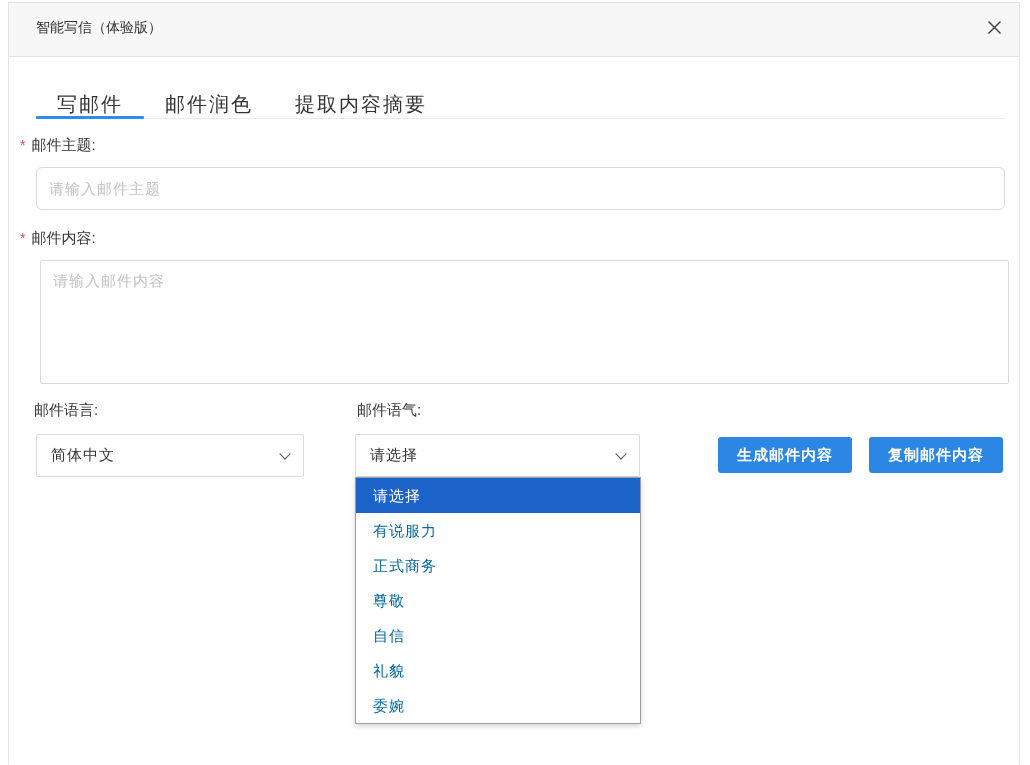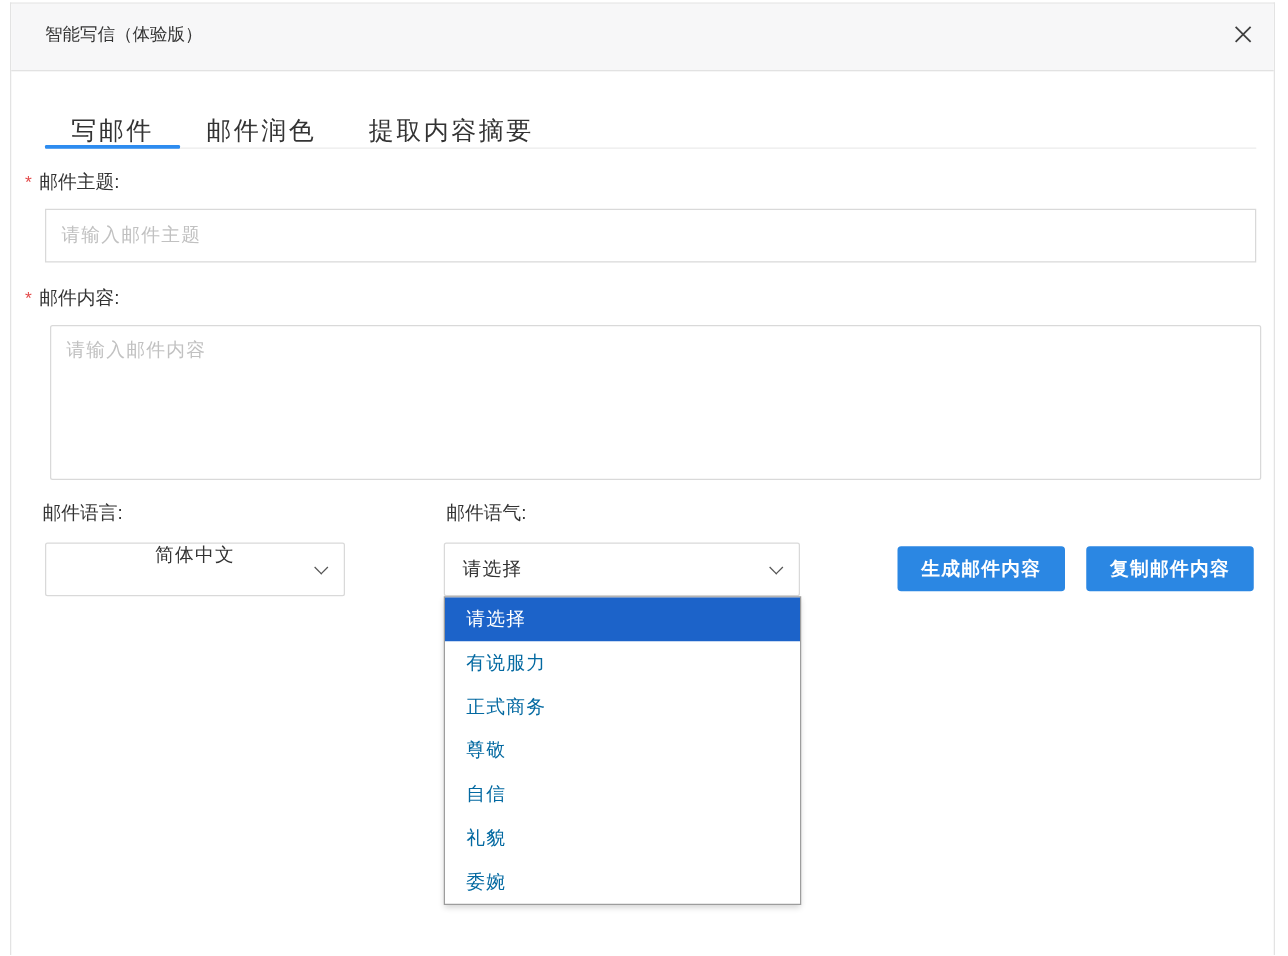--- a/index.html
+++ b/index.html
@@ -24,21 +24,21 @@
     border-bottom:1px solid #ebebeb;display:flex;z-index:2;}
   .tab{position:relative;font-size:20px;letter-spacing:2px;color:#333;padding:7px 21px 0;cursor:pointer;white-space:nowrap;}
   .tab.active::after{content:'';position:absolute;left:0;right:0;bottom:-1px;height:3px;
     background:var(--tab-underline);border-radius:1px;}
 
   .field-label{position:absolute;left:20px;font-size:15px;color:#333;z-index:2;}
   .plain-label{position:absolute;font-size:15px;color:#333;z-index:2;}
   .req{color:var(--required);margin-right:6px;font-size:14px;}
 
   .text-input{position:absolute;left:36px;width:969px;height:43px;border:1px solid #d9d9d9;
-    border-radius:0;font-size:15px;padding:0 12px;color:#333;outline:none;z-index:2;
+    border-radius:6px;font-size:15px;padding:0 12px;color:#333;outline:none;z-index:2;
     font-family:"Liberation Sans","DejaVu Sans",sans-serif;}
   .text-area{position:absolute;left:40px;width:969px;height:124px;border:1px solid #d9d9d9;
     border-radius:2px;font-size:15px;padding:9px 12px;color:#333;outline:none;resize:none;z-index:2;
     line-height:1.4;font-family:"Liberation Sans","DejaVu Sans",sans-serif;}
   .text-input::placeholder,.text-area::placeholder{color:#c1c1c1;letter-spacing:1px;}
 
   .select{position:absolute;top:434px;height:43px;border:1px solid #d9d9d9;border-radius:2px;
     background:#fff;display:flex;align-items:center;padding:0 14px;font-size:15px;color:#333;
     cursor:pointer;z-index:2;letter-spacing:1px;}
   .chevron{width:8px;height:8px;border-right:1.6px solid #555;border-bottom:1.6px solid #555;
@@ -83,21 +83,21 @@
   <input class="text-input" style="top: 167px;" type="text" placeholder="请输入邮件主题">
 
   <div class="field-label" style="top:229px;">
     <span class="req">*</span><span>邮件内容:</span>
   </div>
   <textarea class="text-area" style="top: 260px;" placeholder="请输入邮件内容"></textarea>
 
   <div class="plain-label" style="left:34px;top:401px;">邮件语言:</div>
   <div class="plain-label" style="left:357px;top:401px;">邮件语气:</div>
 
-  <div class="select" style="left:36px;width:240px;flex-direction:column;">
+  <div class="select" style="left:36px;width:268px;">
     <span>简体中文</span>
     <span class="chevron"></span>
   </div>
 
   <div class="select" style="left:355px;width:285px;">
     <span>请选择</span>
     <span class="chevron"></span>
   </div>
 
   <button class="btn" style="left:718px;">生成邮件内容</button>

